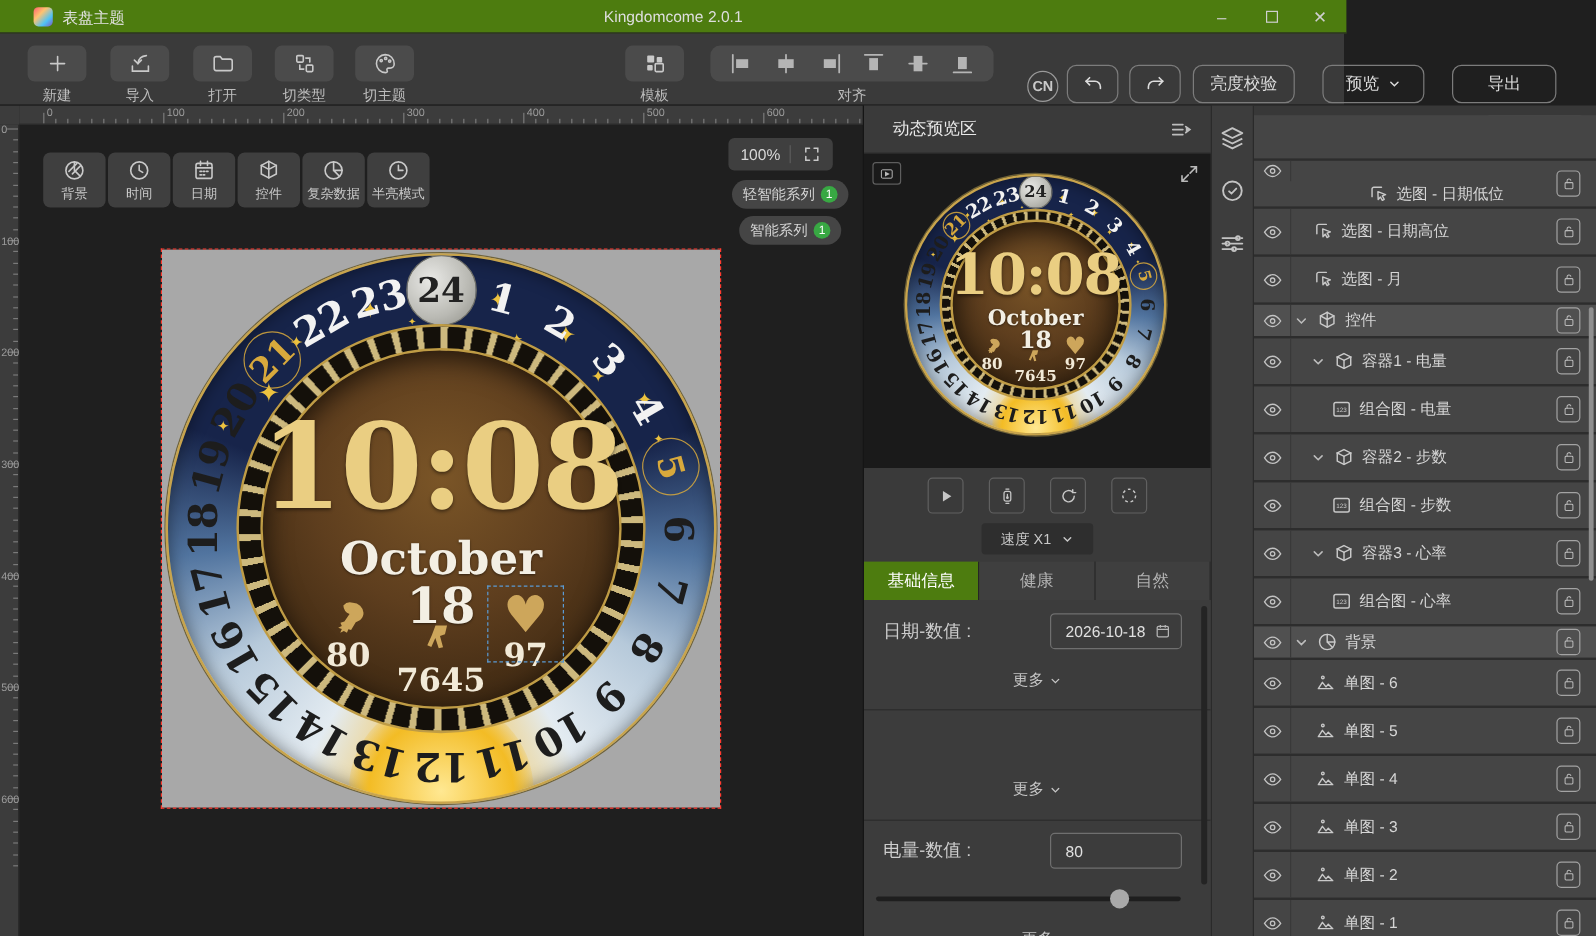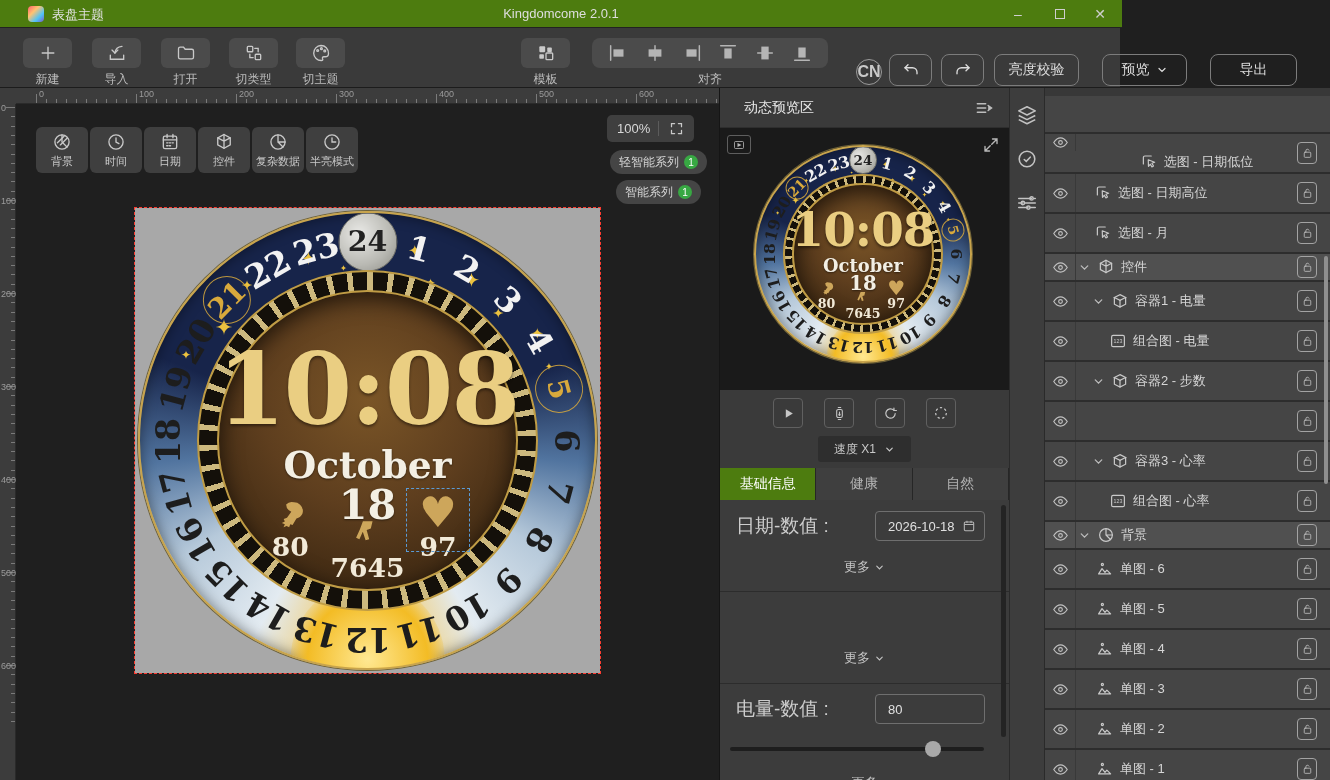--- a/index.html
+++ b/index.html
@@ -28,21 +28,21 @@
   .tbtn .lb { font-size:12px; margin-top:3px; color:#bdbdbd; }
   #tb-new{left:23px;top:10px;} #tb-import{left:92px;top:10px;} #tb-open{left:161px;top:10px;}
   #tb-type{left:229px;top:10px;} #tb-theme{left:296px;top:10px;}
   #tb-template{left:521px;top:10px;}
   #align-group { position:absolute; left:592px; top:10px; width:236px; text-align:center; }
   #align-row { height:30px; background:#4b4b4b; border-radius:8px; display:flex; align-items:center;
     justify-content:space-around; padding:0 8px; color:#bdbdbd; }
   #align-group .lb { font-size:12px; margin-top:3px; color:#bdbdbd; }
   .alic { width:22px; height:22px; color:#b5b5b5; }
   #cn-btn { position:absolute; left:856px; top:44px; transform:translateY(-50%); width:26px; height:26px;
-    border:1.6px solid #9a9a9a; border-radius:50%; color:#c9c9c9; font-size:16px; font-weight:bold;
+    border:1.6px solid #9a9a9a; border-radius:50%; color:#c9c9c9; font-size:12px; font-weight:bold;
     display:flex; align-items:center; justify-content:center; }
   .pillbtn { position:absolute; top:42px; height:32px; border:1px solid #7c7c7c; border-radius:8px;
     color:#dcdcdc; font-size:14px; display:flex; align-items:center; justify-content:center; gap:6px;
     transform:translateY(-50%); background:transparent; }
   #undo-btn{left:889px;width:43px;} #redo-btn{left:941px;width:43px;}
   #bright-btn{left:994px;width:85px;} #preview-btn{left:1102px;width:85px;} #export-btn{left:1210px;width:87px;}
 
   
   #canvas-region { position:absolute; left:0; top:88px; width:720px; height:692px; background:#1f1f1f;
     border-right:1px solid #151515; overflow:hidden; }
@@ -126,21 +126,21 @@
     display:flex; align-items:center; justify-content:center; background:transparent; }
   #speed-dd { position:absolute; left:98px; top:348px; width:93px; height:26px; background:#2e2e2e;
     border-radius:3px; color:#c9c9c9; font-size:12px; display:flex; align-items:center;
     justify-content:center; gap:8px; }
   #pv-tabs { position:absolute; left:0; top:380px; right:0; height:32px; display:flex; background:#3f3f3f; }
   .ptab { flex:1; display:flex; align-items:center; justify-content:center; font-size:14px;
     color:#b3b3b3; border-right:1px solid #262626; }
   .ptab.active { background:#4d7c0f; color:#ffffff; }
   #pv-form { position:absolute; left:0; top:412px; right:0; bottom:0; background:#3c3c3c; overflow:hidden; }
   .frow { position:absolute; left:0; right:0; height:30px; }
-  .frow .flabel { position:absolute; left:16px; top:50%; transform:translateY(-50%); color:#cdcdcd; font-size:19px; }
+  .frow .flabel { position:absolute; left:16px; top:50%; transform:translateY(-50%); color:#cdcdcd; font-size:15px; }
   .finput { position:absolute; right:24px; top:0; height:30px; border:1px solid #6f6f6f; border-radius:4px;
     color:#e0e0e0; font-size:13px; display:flex; align-items:center; padding:0 8px 0 12px; gap:7px; }
   .finput .ic { width:14px; height:14px; color:#b5b5b5; }
   .more { position:absolute; left:0; right:0; text-align:center; color:#c5c5c5; font-size:13px; }
   .more svg { display:inline-block; vertical-align:-2px; margin-left:4px; }
   .fdiv { position:absolute; left:0; right:0; height:1px; background:#2c2c2c; }
   #f-slider { position:absolute; left:10px; right:25px; top:241px; height:16px; }
   #f-slider .track { position:absolute; left:0; right:0; top:6px; height:4px; background:#1e1e1e; border-radius:2px; }
   #f-slider .thumb { position:absolute; left:80%; top:0; width:16px; height:16px; border-radius:50%;
     background:#a9a9a9; transform:translateX(-8px); }
@@ -958,20 +958,27 @@
             </svg>
           </div>
         </div>
         <div class="lrow" style="top: 272px; height: 38px;">
           <div class="eyecell">
             <svg viewBox="0 0 24 24" fill="none" stroke="currentColor" stroke-width="1.6" stroke-linecap="round" width="17" height="17">
               <path d="M2.5 12c3-4.6 7-6.5 9.5-6.5S18.5 7.4 21.5 12c-3 4.6-7 6.5-9.5 6.5S5.5 16.6 2.5 12z"></path>
               <circle cx="12" cy="12" r="2.6"></circle>
             </svg>
           </div>
+          <div class="content" style="padding-left: 33px;">
+            <svg viewBox="0 0 24 24" fill="none" stroke="currentColor" stroke-width="1.6" stroke-linecap="round" class="tyic">
+              <rect x="3.5" y="4.5" width="17" height="15" rx="2"></rect>
+              <text x="12" y="14.8" font-size="7" text-anchor="middle" fill="currentColor" stroke="none" font-family="Liberation Sans, sans-serif">123</text>
+            </svg>
+            <span>组合图 - 步数</span>
+          </div>
           <div class="lock">
             <svg viewBox="0 0 24 24" fill="none" stroke="currentColor" stroke-width="1.6" stroke-linecap="round" width="13" height="14">
               <rect x="6" y="10.5" width="12" height="9.5" rx="1.5"></rect>
               <path d="M9 10.5V8a3 3 0 0 1 5.8-1.1"></path>
             </svg>
           </div>
         </div>
         <div class="lrow" style="top: 312px; height: 38px;">
           <div class="eyecell">
             <svg viewBox="0 0 24 24" fill="none" stroke="currentColor" stroke-width="1.6" stroke-linecap="round" width="17" height="17">

